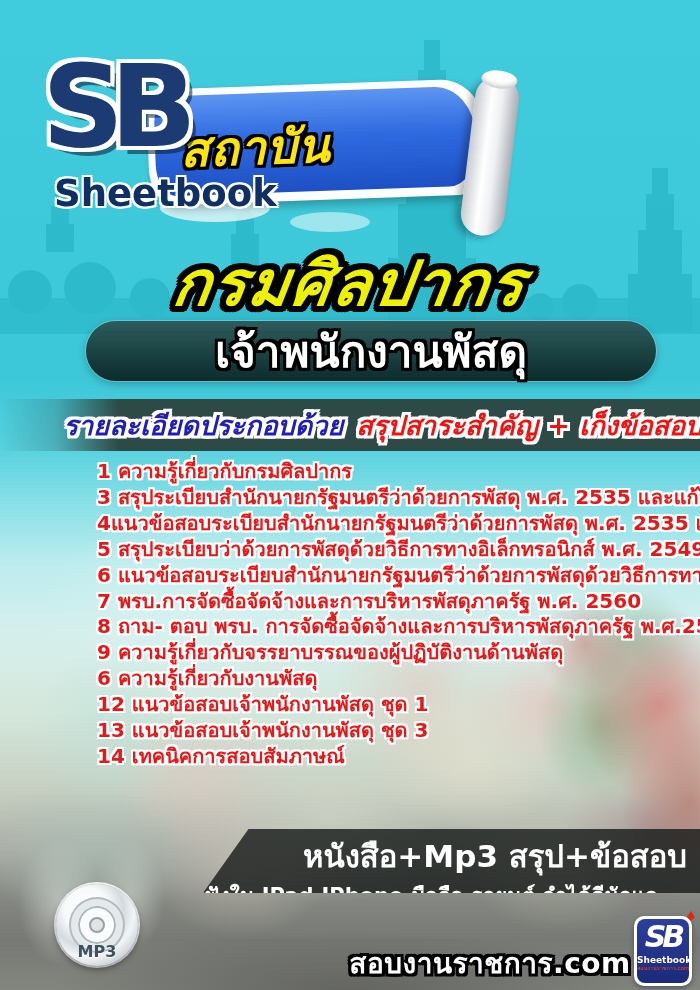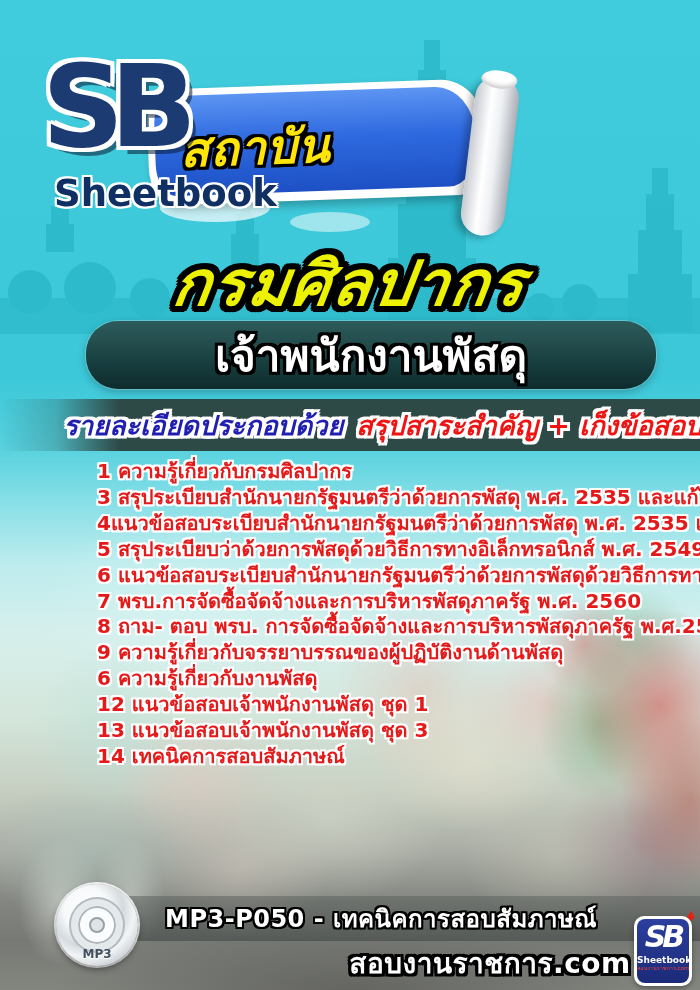--- a/index.html
+++ b/index.html
@@ -53,21 +53,21 @@
   .banner-blue{position:absolute;inset:7px 12px 9px 7px;background:linear-gradient(180deg,#5d95f2 0%,#2f6ae0 45%,#1d50c4 100%);border-radius:16px 40px 28px 20px / 28px 50px 38px 32px;}
   .banner-label{position:absolute;left:32px;top:24px;font-size:47px;font-weight:800;font-style:italic;color:#ffe50a;letter-spacing:1px;}
   .paper-roll{position:absolute;left:468px;top:76px;width:44px;height:160px;transform:rotate(7deg);background:linear-gradient(90deg,#c6cad0 0%,#ffffff 38%,#eef0f3 62%,#a8adb4 100%);border-radius:22px;box-shadow:-5px 3px 7px rgba(0,0,0,.28);z-index:4;}
   .paper-roll::before{content:"";position:absolute;left:4px;top:-6px;width:36px;height:18px;background:#fff;border-radius:50%;box-shadow:inset 0 -3px 4px rgba(0,0,0,.2);}
   .sb-letters{position:absolute;left:42px;top:50px;z-index:5;font-size:114px;line-height:1;font-weight:900;letter-spacing:-14px;color:#1c3b72;
     text-shadow:-4px -4px 0 #fff,4px -4px 0 #fff,-4px 4px 0 #fff,4px 4px 0 #fff,-4px 0 0 #fff,4px 0 0 #fff,0 -4px 0 #fff,0 4px 0 #fff,7px 8px 0 rgba(10,25,50,.55);}
   .sheetbook{position:absolute;left:54px;top:172px;z-index:5;font-size:37px;font-weight:800;color:#102f62;}
   
   .dept-title{position:absolute;left:0;top:234px;width:100%;text-align:center;z-index:2;
     font-size:62px;font-weight:800;font-style:italic;color:#edf203;letter-spacing:2px;transform:skewX(-8deg);}
-  .pos-box{position:absolute;left:86px;top:321px;width:570px;height:68px;z-index:2;border-radius:32px;
+  .pos-box{position:absolute;left:86px;top:321px;width:570px;height:60px;z-index:2;border-radius:32px;
     background:linear-gradient(180deg,rgba(45,78,76,.88) 0%,rgba(17,42,41,.90) 70%,rgba(10,30,30,.92) 100%);
     box-shadow:0 0 0 1px rgba(255,255,255,.25), 0 3px 8px rgba(0,0,0,.25);
     display:flex;align-items:center;justify-content:center;}
   .pos-label{font-size:44px;font-weight:800;color:#fff;}
   
   .details-bar{position:absolute;left:0;top:399px;width:700px;height:52px;z-index:2;
     background:linear-gradient(90deg,rgba(46,74,71,0) 0%,rgba(46,74,71,.25) 8%,#2e4a47 17%,#2e4a47 100%);
     display:flex;align-items:center;justify-content:center;padding-left:66px;box-sizing:border-box;gap:13px;
     font-style:italic;font-weight:800;font-size:27px;white-space:nowrap;}
   .details-prefix{color:#211fb0;}
@@ -87,21 +87,21 @@
     background:linear-gradient(180deg,rgba(95,100,97,.55),rgba(60,66,63,.55));
     display:flex;align-items:center;}
   .mp3-code{font-size:24px;font-weight:700;color:#fff;padding-left:72px;white-space:nowrap;letter-spacing:.5px;}
   .disc{position:absolute;left:56px;top:884px;width:82px;height:82px;z-index:3;border-radius:50%;
     background:radial-gradient(circle at 38% 32%, #ffffff 0%, #f7f9fa 30%, #d4dade 48%, #f2f5f7 62%, #c2c9ce 82%, #ffffff 100%);
     box-shadow:0 3px 7px rgba(0,0,0,.45), 0 0 0 2px #fdfdfd;}
   .disc-ring{position:absolute;left:50%;top:50%;transform:translate(-50%,-50%);width:38px;height:38px;border-radius:50%;
     border:7px solid #e4e9ec;background:#fbfcfd;box-shadow:inset 0 0 0 2px #aeb6bb, 0 0 0 2px #b4bbc0;}
   .disc-hole{position:absolute;left:50%;top:50%;transform:translate(-50%,-50%);width:12px;height:12px;border-radius:50%;
     background:#dfe4e7;border:2px solid #99a1a7;}
-  .disc-label{position:absolute;left:0;bottom:5px;width:100%;text-align:center;font-size:12px;font-weight:800;color:#40505e;
+  .disc-label{position:absolute;left:0;bottom:5px;width:100%;text-align:center;font-size:16px;font-weight:800;color:#40505e;
     text-shadow:0 1px 0 #fff;}
   
   .site{position:absolute;left:280px;top:941px;width:420px;text-align:center;z-index:2;
     font-size:28px;font-weight:800;color:#fff;letter-spacing:.5px;}
   .flogo{position:absolute;left:634px;top:916px;width:58px;height:70px;z-index:3;background:#fff;border-radius:10px;
     box-shadow:0 2px 5px rgba(0,0,0,.35);}
   .flogo-inner{position:absolute;inset:3px;background:linear-gradient(180deg,#2c3f9e 0%,#1b2a78 100%);border-radius:8px;
     text-align:center;overflow:hidden;}
   .flogo-sb{font-size:30px;line-height:36px;font-weight:900;letter-spacing:-4px;color:#fff;font-style:italic;}
   .flogo-name{font-size:9px;font-weight:800;color:#fff;line-height:10px;}
@@ -175,24 +175,25 @@
     <div class="toc-item ow2">6 แนวข้อสอบระเบียบสำนักนายกรัฐมนตรีว่าด้วยการพัสดุด้วยวิธีการทางอิเล็กทรอนิกส์ พ.ศ. 2549</div>
     <div class="toc-item ow2">7 พรบ.การจัดซื้อจัดจ้างและการบริหารพัสดุภาครัฐ พ.ศ. 2560</div>
     <div class="toc-item ow2">8 ถาม- ตอบ พรบ. การจัดซื้อจัดจ้างและการบริหารพัสดุภาครัฐ พ.ศ.2560</div>
     <div class="toc-item ow2">9 ความรู้เกี่ยวกับจรรยาบรรณของผู้ปฏิบัติงานด้านพัสดุ</div>
     <div class="toc-item ow2">6 ความรู้เกี่ยวกับงานพัสดุ</div>
     <div class="toc-item ow2">12 แนวข้อสอบเจ้าพนักงานพัสดุ ชุด 1</div>
     <div class="toc-item ow2">13 แนวข้อสอบเจ้าพนักงานพัสดุ ชุด 3</div>
     <div class="toc-item ow2">14 เทคนิคการสอบสัมภาษณ์</div>
   </div>
 
-
-  <div class="mp3-bar">
-    <span class="mp3-code ok2">MP3-P050 - เทคนิคการสอบสัมภาษณ์</span>
-  </div>
+  <div class="promo-bar">
+    <div class="promo-line1">หนังสือ+Mp3 สรุป+ข้อสอบ</div>
+    <div class="promo-line2">ใช้ฟังใน IPad,IPhone,มือถือ,รถยนต์ จำได้ดีนักแล</div>
+  </div>
+
   <div class="disc">
     <div class="disc-ring"></div>
     <div class="disc-hole"></div>
     <div class="disc-label">MP3</div>
   </div>
 
   <div class="site ok3">สอบงานราชการ.com</div>
   <div class="flogo">
     <div class="flogo-inner">
       <div class="flogo-sb">SB</div>

